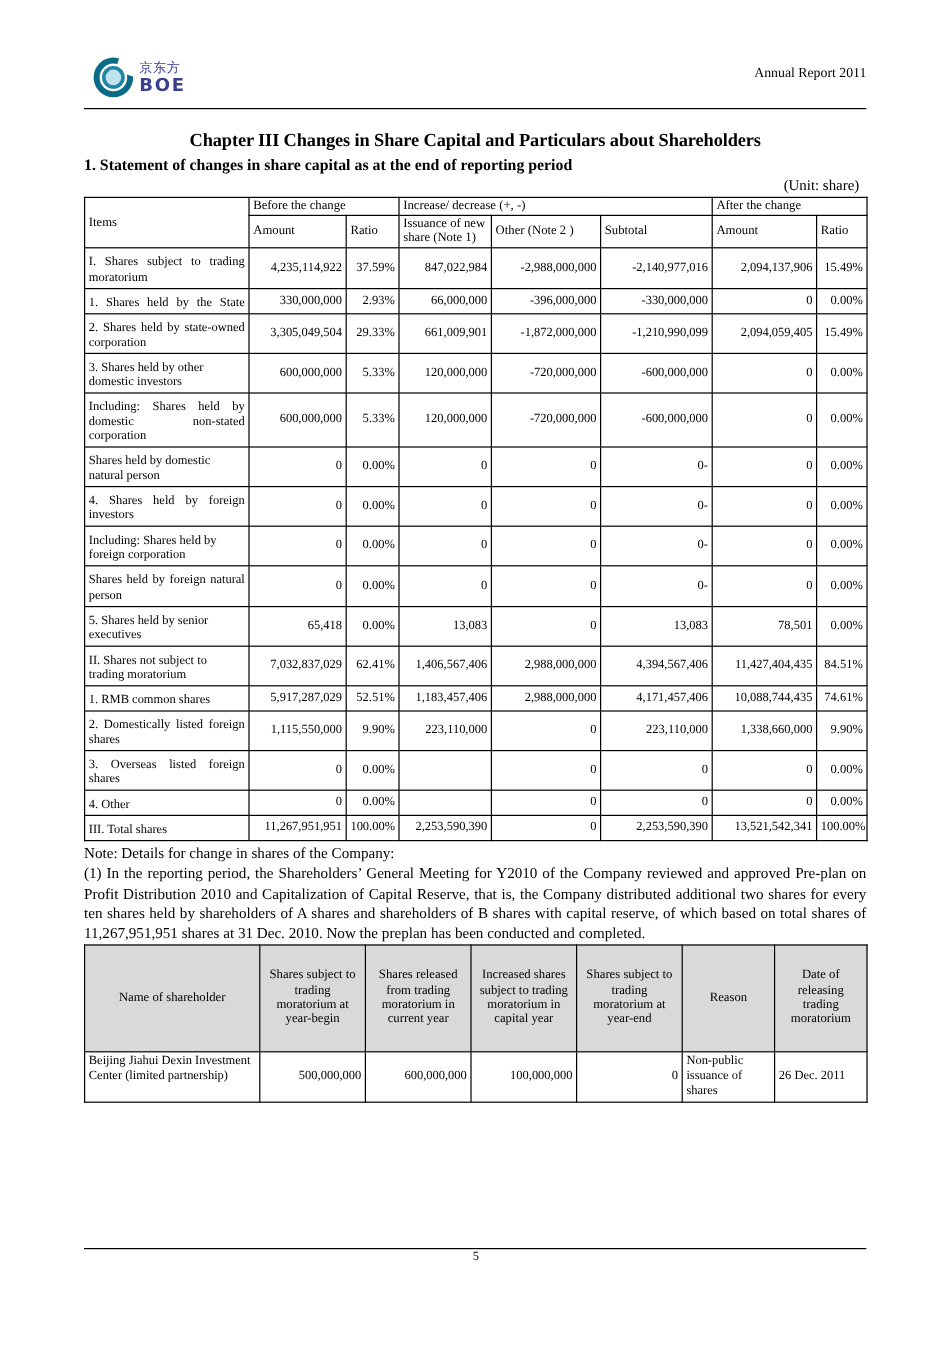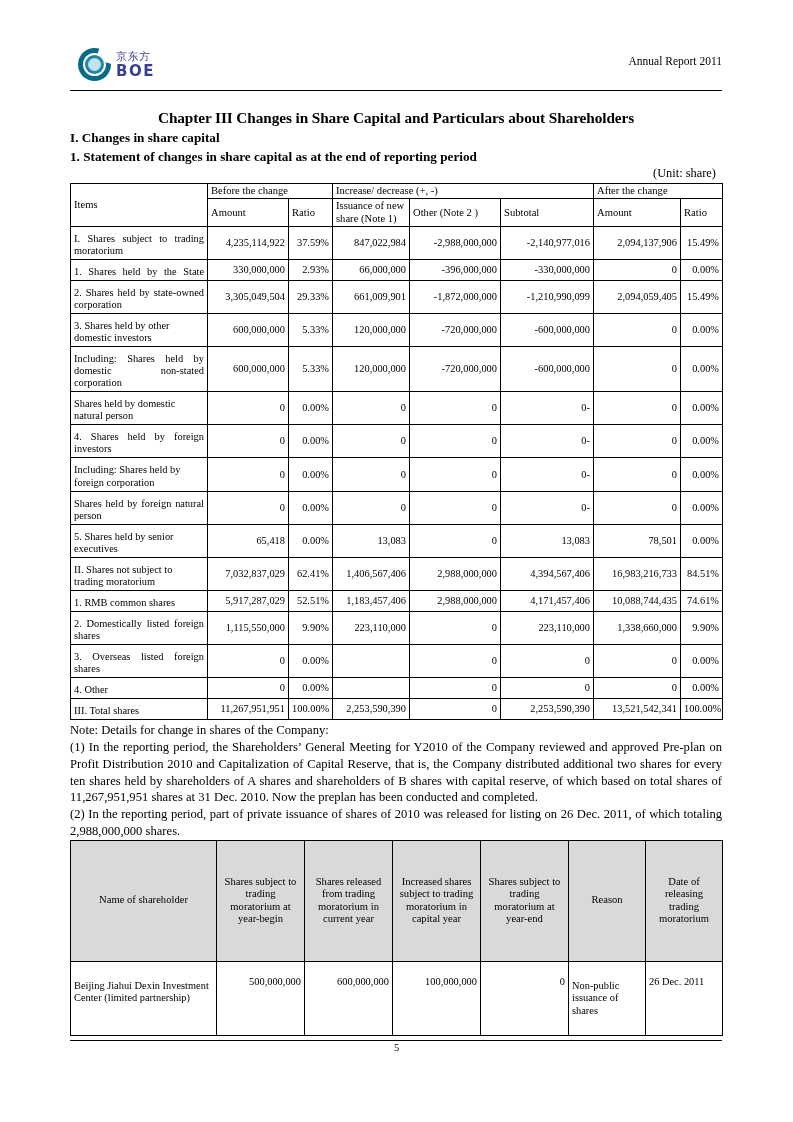--- a/index.html
+++ b/index.html
@@ -203,21 +203,21 @@
   }
   table.t2 {
     border-collapse: collapse;
     width: 652px;
     table-layout: fixed;
     font-size: 10.4px;
     line-height: 1.16;
   }
   table.t2 th, table.t2 td {
     border: 1px solid #000;
-    padding: 18px 3px;
+    padding: 2px 3px;
     vertical-align: middle;
   }
   table.t2 th {
     background: #d9d9d9;
     text-align: center;
     font-weight: normal;
     font-size: 10.6px;
     height: 84px;
   }
   table.t2 td.nm {
@@ -291,21 +291,20 @@
         <span class="logo-en">BOE</span>
       </div>
     </div>
     <div class="header-right">Annual Report 2011</div>
   </div>
   <div class="header-rule"></div>
 
   <div class="content">
 
     <h1 class="chapter-title">Chapter III Changes in Share Capital and Particulars about Shareholders</h1>
-    <h2 class="sec">I. Changes in share capital</h2>
     <h2 class="sec">1. Statement of changes in share capital as at the end of reporting period</h2>
     <div class="unit-line">(Unit: share)</div>
 
     <table class="t1">
       <colgroup>
         <col class="c-items">
           <col class="c-amt1">
           <col class="c-ratio1">
           <col class="c-iss">
         <col class="c-oth">
@@ -431,21 +430,21 @@
             <td class="num">78,501</td>
             <td class="num">0.00%</td>
           </tr>
           <tr>
             <td class="item nojust">II. Shares not subject to trading moratorium</td>
             <td class="num">7,032,837,029</td>
             <td class="num">62.41%</td>
             <td class="num">1,406,567,406</td>
             <td class="num">2,988,000,000</td>
             <td class="num">4,394,567,406</td>
-            <td class="num">16,983,216,733</td>
+            <td class="num">11,427,404,435</td>
             <td class="num">84.51%</td>
           </tr>
           <tr>
             <td class="item nojust">1. RMB common shares</td>
             <td class="num">5,917,287,029</td>
             <td class="num">52.51%</td>
             <td class="num">1,183,457,406</td>
             <td class="num">2,988,000,000</td>
             <td class="num">4,171,457,406</td>
             <td class="num">10,088,744,435</td>
@@ -490,21 +489,20 @@
             <td class="num">2,253,590,390</td>
             <td class="num">13,521,542,341</td>
             <td class="num">100.00%</td>
           </tr>
         </tbody>
     </table>
 
     <div class="notes">
       <p>Note: Details for change in shares of the Company:</p>
       <p>(1) In the reporting period, the Shareholders’ General Meeting for Y2010 of the Company reviewed and approved Pre-plan on Profit Distribution 2010 and Capitalization of Capital Reserve, that is, the Company distributed additional two shares for every ten shares held by shareholders of A shares and shareholders of B shares with capital reserve, of which based on total shares of 11,267,951,951 shares at 31 Dec. 2010. Now the preplan has been conducted and completed.</p>
-      <p>(2) In the reporting period, part of private issuance of shares of 2010 was released for listing on 26 Dec. 2011, of which totaling 2,988,000,000 shares.</p>
     </div>
 
     <table class="t2">
       <colgroup>
         <col class="d-name">
           <col class="d-beg">
           <col class="d-rel">
           <col class="d-inc">
         <col class="d-end">
           <col class="d-rsn">

